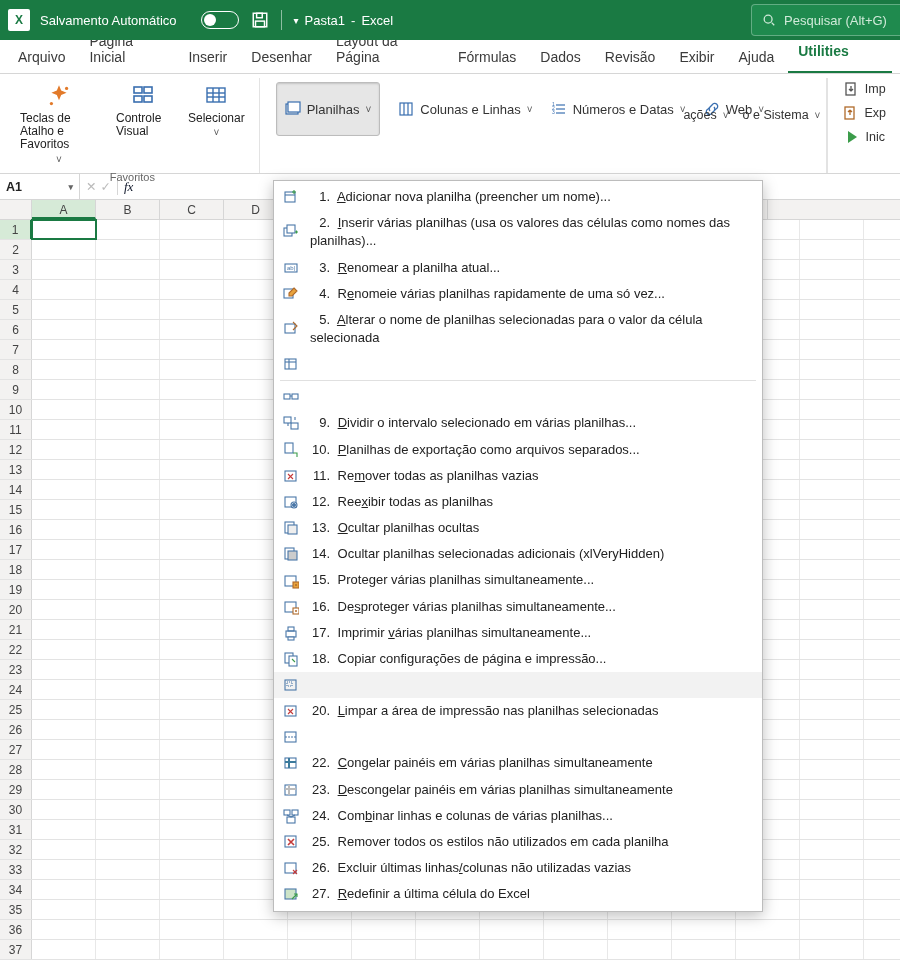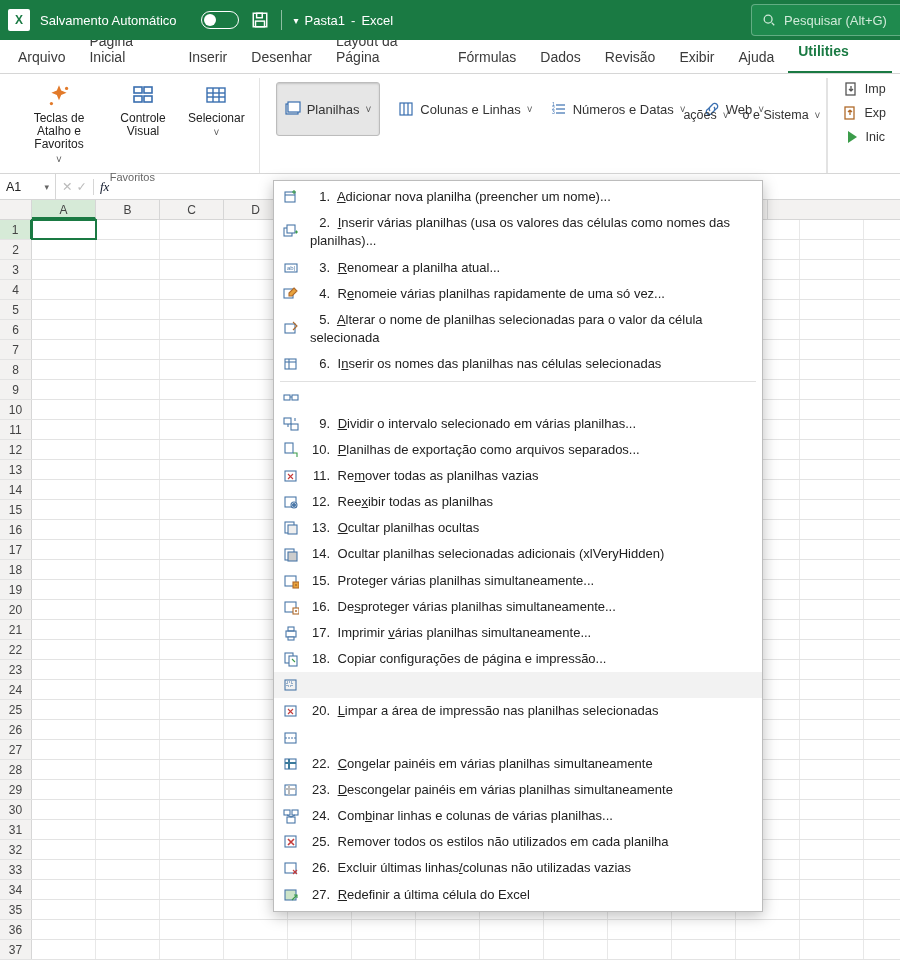--- a/index.html
+++ b/index.html
@@ -20,37 +20,37 @@
 
   
   .tabs { height:34px; display:flex; align-items:flex-end; padding:0 8px; gap:4px; background:#fff; border-bottom:1px solid #d6d6d6; }
   .tab { padding:6px 10px 8px; font-size:14px; color:#3b3b3b; cursor:pointer; }
   .tab.active { color:#1a7a43; font-weight:600; border-bottom:2px solid #1a7a43; padding-bottom:12px; }
 
   
   .ribbon { height:100px; background:#fff; border-bottom:1px solid #d6d6d6; display:flex; position:relative; padding:4px 6px 0; }
   .rgroup { display:flex; flex-direction:column; align-items:center; padding:0 8px; border-right:1px solid #e3e3e3; }
   .rgroup:last-child { border-right:none; }
-  .big-btn { display:flex; flex-direction:column; align-items:center; justify-content:flex-start; gap:2px; padding:4px 6px; font-size:12px; line-height:1.1; text-align:center; cursor:pointer; }
+  .big-btn { display:flex; flex-direction:column; align-items:center; justify-content:flex-start; gap:2px; padding:4px 6px; font-size:12px; line-height:1.1; cursor:pointer; }
   .big-btn .ico { width:30px; height:28px; display:flex; align-items:center; justify-content:center; }
   .group-lbl { font-size:11px; color:#666; margin-top:auto; padding:2px 0 4px; }
   .mini-row { display:flex; gap:18px; padding:4px 8px; }
   .mini-btn { display:flex; align-items:center; gap:6px; font-size:13px; color:#333; cursor:pointer; white-space:nowrap; }
   .mini-btn .ico { width:16px; height:16px; display:flex; align-items:center; justify-content:center; }
   .mini-btn.pressed { background:#e6e6e6; border:1px solid #bcbcbc; padding:18px 8px; border-radius:3px; box-shadow: inset 0 1px 2px rgba(0,0,0,0.15); }
   .rgroup.wide { flex:1; align-items:flex-start; }
   .rgroup.last { border-right:none; padding-left:14px;}
   .small-link { display:flex; align-items:center; gap:6px; font-size:12.5px; color:#333; padding:3px 0; cursor:pointer; white-space:nowrap; }
   .small-link .ico { width:16px; height:16px; display:flex; align-items:center; justify-content:center; }
   .chev { font-size:10px; color:#555; }
   .ribbon-overflow { border-left:1px solid #e3e3e3; padding-left:10px; margin-left:auto; display:flex; flex-direction:column; gap:2px; }
 
   
   .formula-bar { height:26px; border-bottom:1px solid #d6d6d6; display:flex; align-items:center; font-size:12.5px; }
-  .namebox { width:56px; border-right:1px solid #d6d6d6; height:100%; display:flex; align-items:center; padding:0 6px; justify-content:space-between; }
+  .namebox { width:80px; border-right:1px solid #d6d6d6; height:100%; display:flex; align-items:center; padding:0 6px; justify-content:space-between;font-weight:bold; }
   .namebox .dd { font-size:9px; color:#666; }
   .fx-area { display:flex; align-items:center; gap:4px; padding:0 6px; color:#888; }
   .fx-sep { width:1px; height:16px; background:#d6d6d6; margin:0 2px; }
   .fx-label { font-style:italic; font-family:"Times New Roman", serif; font-size:13px; color:#0f172a; }
 
   
   .sheet { position:absolute; top:200px; left:0; right:0; bottom:0; overflow:hidden; }
   .col-headers { display:flex; height:20px; background:#f3f2f1; border-bottom:1px solid #d6d6d6; position:relative; }
   .col-headers .corner { width:32px; border-right:1px solid #d6d6d6; background:#f3f2f1; }
   .col-headers .col { width:64px; border-right:1px solid #d6d6d6; text-align:center; font-size:12px; color:#444; line-height:20px; }
@@ -301,21 +301,20 @@
         <span><span class="num">5.</span> <u>A</u>lterar o nome de planilhas selecionadas para o valor da célula selecionada</span>
       </div>
       <div class="dd-item">
         <span class="ico">
           <svg width="16" height="16" viewBox="0 0 16 16" fill="none" stroke="#4a77a8" stroke-width="1.1">
             <rect x="2" y="3" width="11" height="10"></rect>
             <line x1="2" y1="6" x2="13" y2="6"></line>
             <line x1="6" y1="3" x2="6" y2="13"></line>
           </svg>
         </span>
-        <span><span class="num">6.</span> I<u>n</u>serir os nomes das planilhas nas células selecionadas</span>
       </div>
       <div class="dd-sep"></div>
       <div class="dd-item">
         <span class="ico">
           <svg width="16" height="16" viewBox="0 0 16 16" fill="none" stroke="#4a77a8" stroke-width="1.1">
             <rect x="1" y="5" width="6" height="5"></rect>
             <rect x="9" y="5" width="6" height="5"></rect>
             <line x1="7" y1="7" x2="9" y2="7"></line>
           </svg>
         </span>

